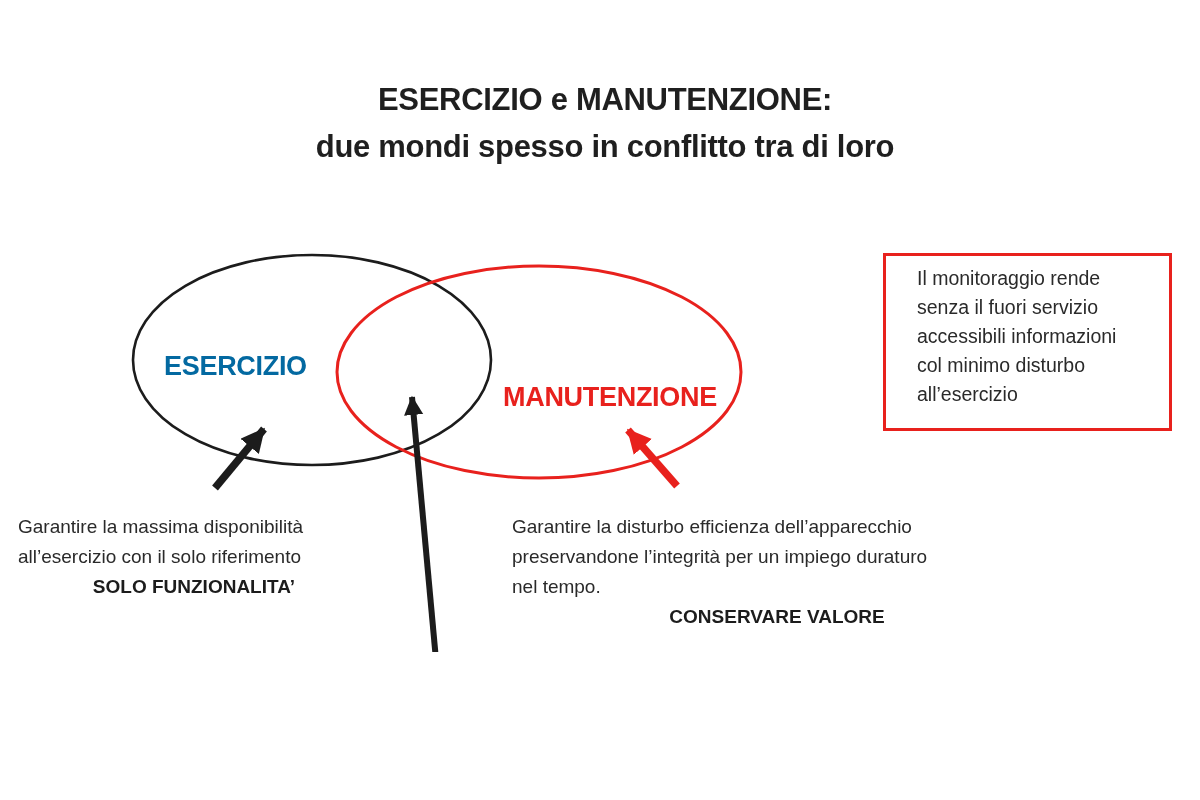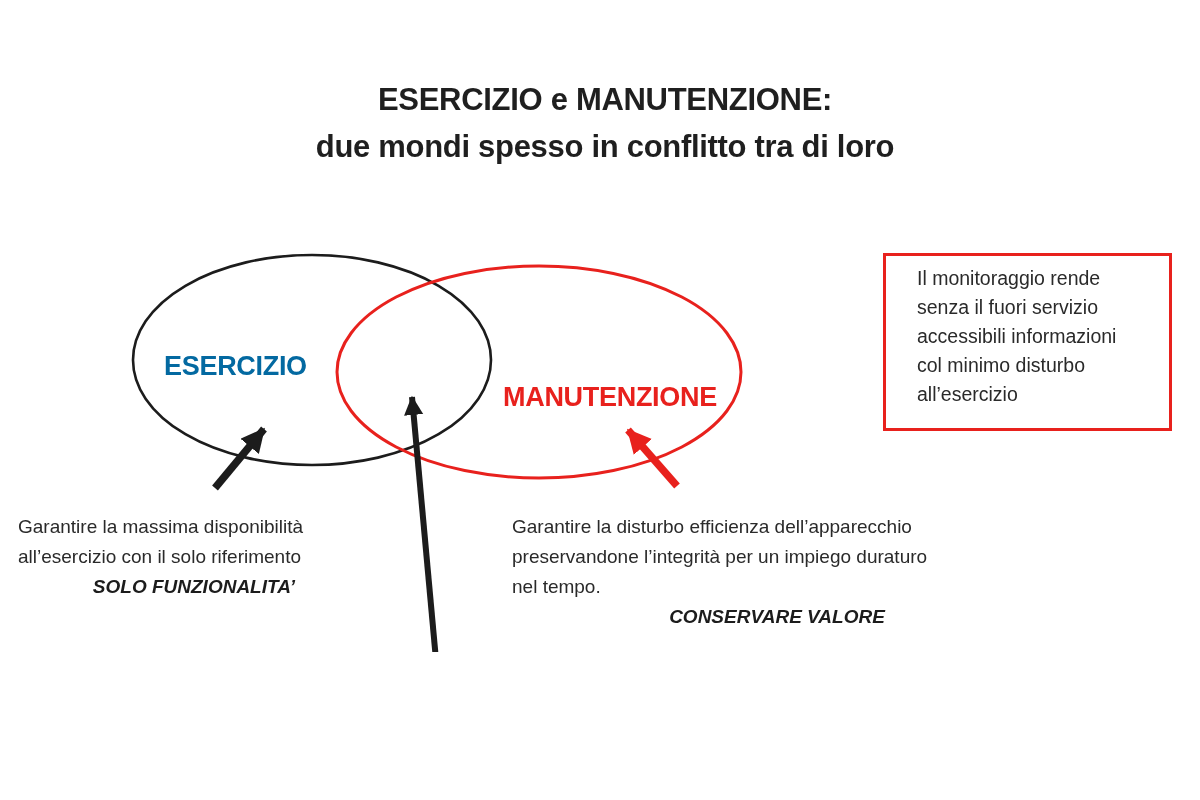--- a/index.html
+++ b/index.html
@@ -60,21 +60,20 @@
   .side-note {
     position: absolute;
     font-size: 19px;
     line-height: 30px;
     color: #2a2a2a;
   }
   .side-note .emph {
     font-weight: bold;
     text-align: center;
     color: #1c1c1c;
-    font-style: italic;
   }
   .side-note.left-note  { left: 18px;  top: 512px; width: 352px; }
   .side-note.right-note { left: 512px; top: 512px; width: 530px; }
   .overlap-note {
     position: absolute;
     left: 351px;
     top: 672px;
     font-size: 19.5px;
     line-height: 29px;
     color: #4d7c0f;

